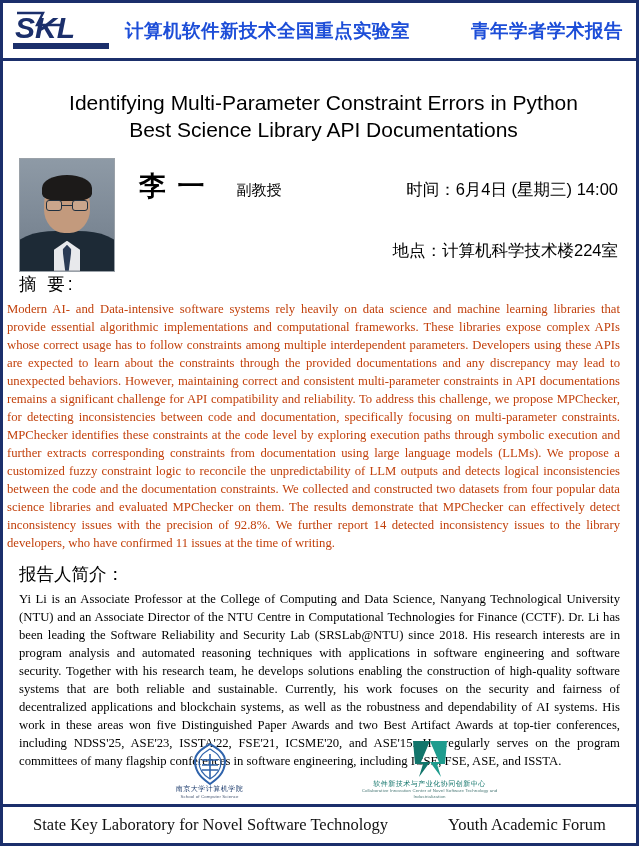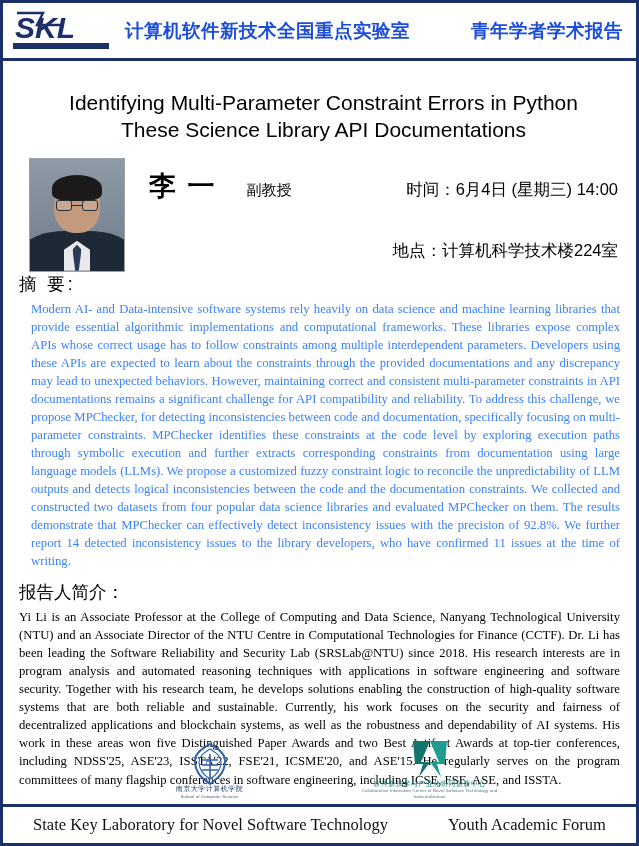--- a/index.html
+++ b/index.html
@@ -60,21 +60,21 @@
     line-height: 1.28;
     padding: 12px 20px 6px 28px;
     color: #000;
     margin-top: 17px;
   }
   .talk-title div { white-space: nowrap; }
 
   
   .speaker-block {
     display: flex;
-    padding: 8px 14px 4px 26px;
+    padding: 8px 14px 4px 16px;
     height: 120px;
     box-sizing: border-box;
   }
   .photo {
     width: 94px;
     height: 112px;
     flex: 0 0 auto;
     background: #b9bfc6;
     position: relative;
     overflow: hidden;
@@ -209,22 +209,22 @@
     font-weight: normal;
     padding: 2px 16px 2px 16px;
     font-family: "Liberation Sans", sans-serif;
   }
   .abstract-head { letter-spacing: 3px; }
   .abstract-body {
     font-family: "Liberation Serif", serif;
     font-size: 12.7px;
     line-height: 1.42;
     text-align: justify;
-    padding: 2px 16px 0 28px;
-    color: #3b82f6;
+    padding: 2px 16px 0 4px;
+    color: #c2410c;
   }
   .bio-head {
     font-size: 17.5px;
     padding: 10px 16px 2px 16px;
   }
   .bio-body {
     font-family: "Liberation Serif", serif;
     font-size: 12.7px;
     line-height: 1.42;
     text-align: justify;
@@ -297,21 +297,21 @@
       </svg>
     </div>
     <div class="header-titles">
       <span class="lab-name">计算机软件新技术全国重点实验室</span>
       <span class="forum-name">青年学者学术报告</span>
     </div>
   </div>
 
   <div class="talk-title">
     <div>Identifying Multi-Parameter Constraint Errors in Python</div>
-    <div>These Science Library API Documentations</div>
+    <div>Best Science Library API Documentations</div>
   </div>
 
   <div class="speaker-block">
     <div class="photo">
       <div class="bg"></div>
       <div class="suit"></div>
       <div class="head"></div>
       <div class="hair"></div>
       <div class="glasses">
         <div class="lens l"></div>

